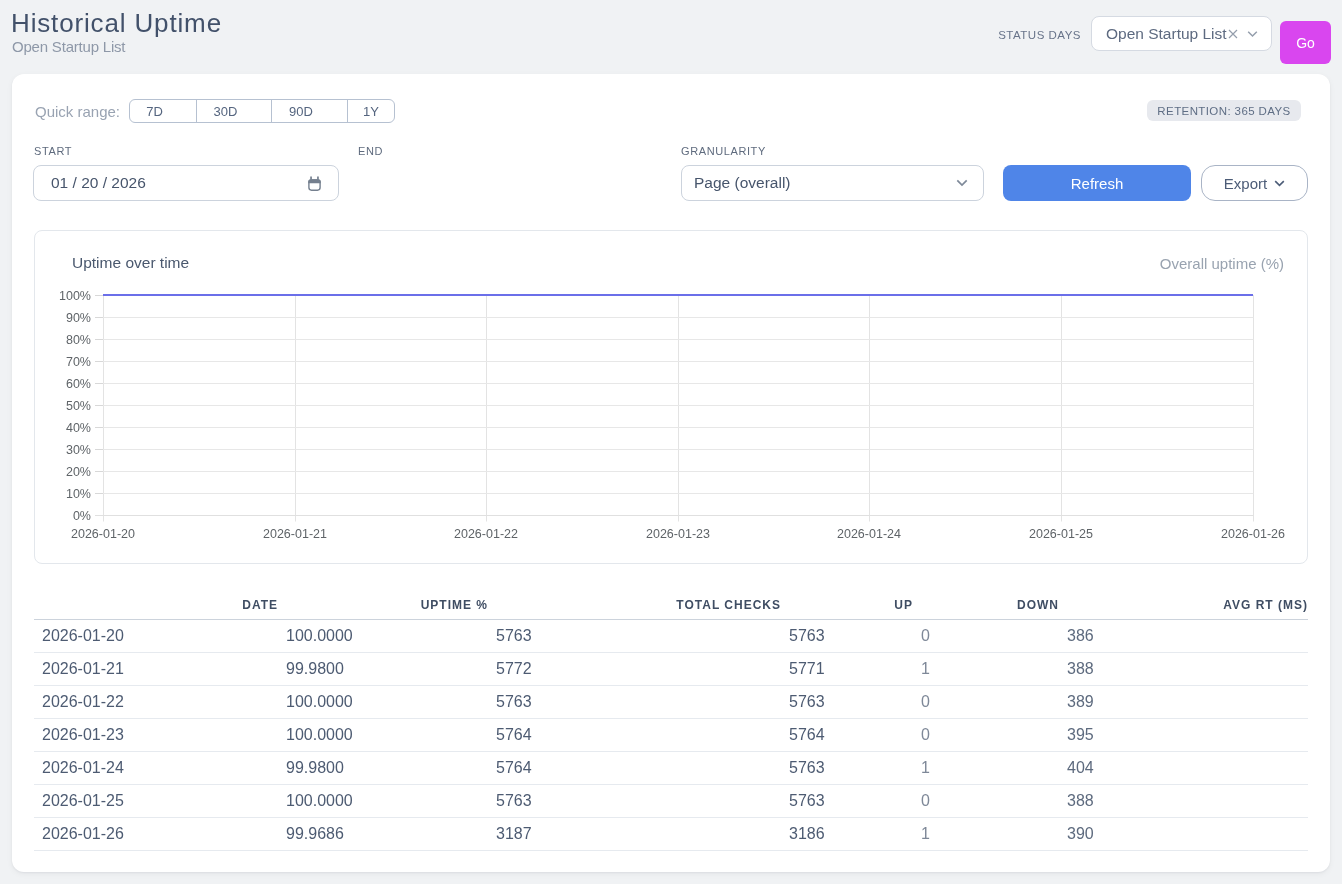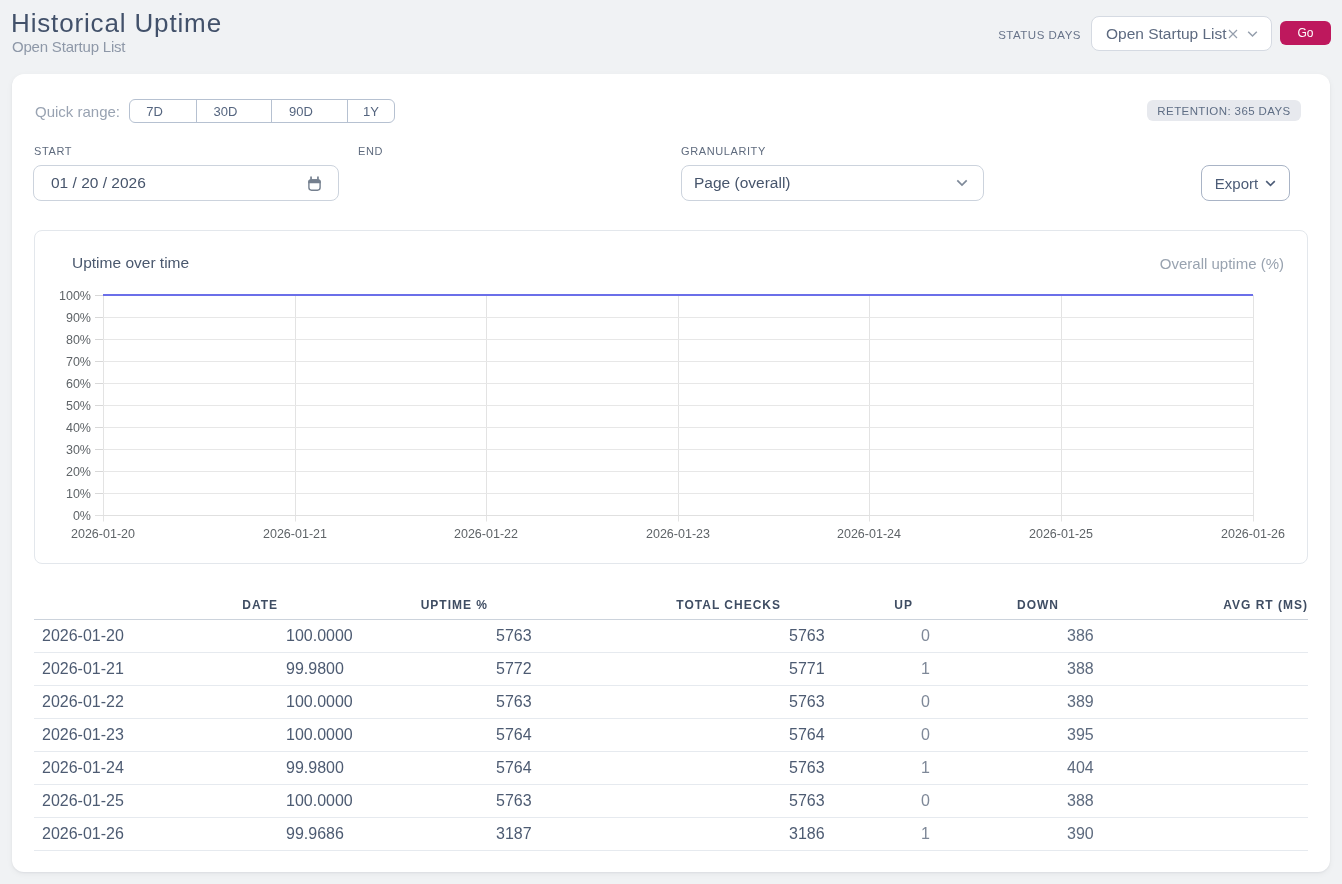--- a/index.html
+++ b/index.html
@@ -10,41 +10,41 @@
     position:relative;
     overflow:hidden;
   }
   .h1 { position:absolute; left:11px; top:8px; font-size:26px; font-weight:400; letter-spacing:0.85px; color:#42516a; }
   .sub { position:absolute; left:12px; top:38px; font-size:15px; letter-spacing:-0.2px; color:#8e98a8; }
 
   .sp-label { position:absolute; right:261px; top:29px; font-size:11.5px; color:#68748a; letter-spacing:0.5px; }
   .sp-select { position:absolute; left:1091px; top:16px; width:181px; height:35px; background:#fff;
     border:1px solid #d5dae2; border-radius:8px; display:flex; align-items:center; }
   .sp-select .txt { margin-left:14px; font-size:15.5px; color:#5d6a80; }
-  .sp-go { position:absolute; left:1280px; top:21px; width:51px; height:24px; background:#be185d;
-    border-radius:6px; color:#fff; font-size:12px; display:flex; align-items:center; justify-content:center; }
+  .sp-go { position:absolute; left:1280px; top:21px; width:51px; height:43px; background:#d946ef;
+    border-radius:6px; color:#fff; font-size:14px; display:flex; align-items:center; justify-content:center; }
 
   .card { position:absolute; left:12px; top:74px; width:1318px; height:798px; background:#fff;
     border-radius:12px; box-shadow:0 1px 2px rgba(16,24,40,.05), 0 2px 6px rgba(16,24,40,.05); }
 
   .qr-label { position:absolute; left:23px; top:29px; font-size:15px; color:#99a3b2; }
   .seg { position:absolute; left:117px; top:25px; height:24px; display:flex;
     border:1px solid #b6c1d1; border-radius:6px; overflow:hidden; background:#fff;gap:17px; }
   .seg div { display:flex; align-items:center; justify-content:center; font-size:13px; color:#55657f; border-left:1px solid #b6c1d1; }
   .seg div:first-child { border-left:none; }
   .badge { position:absolute; left:1135px; top:26px; width:154px; height:21px; background:#e7e9ee; border-radius:6px;
     font-size:11.5px; color:#5f6e85; letter-spacing:0.4px; display:flex; align-items:center; justify-content:center; }
 
   .flabel { position:absolute; font-size:11px; color:#5f6b7e; letter-spacing:0.6px; top:71px; }
   .fbox { position:absolute; top:91px; height:36px; background:#fff; border:1px solid #ccd3dd; border-radius:8px;
     display:flex; align-items:center; font-size:15.5px; color:#47556c; }
   .btn-refresh { position:absolute; left:991px; top:91px; width:188px; height:36px; background:#4f85e8; border-radius:8px;
     color:#fff; font-size:15px; display:flex; align-items:center; justify-content:center; }
-  .btn-export { position:absolute; left:1189px; top:91px; width:89px; height:36px; background:#fff; border:1px solid #a9b4c6;
-    border-radius:8px; color:#4c5c77; font-size:15px; display:flex; align-items:center; justify-content:center; gap:7px; }
+  .btn-export { position:absolute; left:1189px; top:91px; width:107px; height:36px; background:#fff; border:1px solid #a9b4c6;
+    border-radius:14px; color:#4c5c77; font-size:15px; display:flex; align-items:center; justify-content:center; gap:7px; }
 
   .chartcard { position:absolute; left:22px; top:156px; width:1274px; height:334px; border:1px solid #e3e7ec; border-radius:8px; background:#fff; }
   .ct { position:absolute; left:37px; top:23px; font-size:15.5px; font-weight:400; color:#4a586e; }
   .ctr { position:absolute; right:23px; top:24px; font-size:15px; color:#99a3b0; }
 
   table { position:absolute; left:22px; top:517px; width:1274px; border-collapse:collapse; table-layout:fixed; }
   th { height:28px; text-align:right; font-size:12px; color:#3f4d63; letter-spacing:1px; padding-left:8px;
     border-bottom:1px solid #ccd3dc; vertical-align:middle; }
   td { height:33px; font-size:16px; color:#4d5b72; padding-left:8px; border-bottom:1px solid #e6eaef; vertical-align:middle; }
   td.dim { color:#7e8898; }
@@ -88,20 +88,21 @@
         <path d="M1.2 6 C1.2 4.3 2.2 3.3 3.9 3.3 L11.1 3.3 C12.8 3.3 13.8 4.3 13.8 6 L13.8 7.3 L1.2 7.3 Z" fill="#75808f"></path>
         <rect x="1.9" y="4" width="11.2" height="10.2" rx="2.6" fill="none" stroke="#75808f" stroke-width="1.4"></rect>
       </svg>
     </div>
     <div class="fbox" style="left:669px; width:303px;">
       <span style="margin-left:12px">Page (overall)</span>
       <svg style="position:absolute; right:15px" width="12" height="8" viewBox="0 0 12 8">
         <path d="M1.3 1.4 L6 6.1 L10.7 1.4" fill="none" stroke="#7e8999" stroke-width="1.7"></path>
       </svg>
     </div>
+    <div class="btn-refresh">Refresh</div>
     <div class="btn-export">Export
       <svg width="11" height="7" viewBox="0 0 11 7">
         <path d="M1.2 1.2 L5.5 5.3 L9.8 1.2" fill="none" stroke="#4c5c77" stroke-width="1.6"></path>
       </svg>
     </div>
 
     <div class="chartcard">
       <div class="ct">Uptime over time</div>
       <div class="ctr">Overall uptime (%)</div>
       <svg width="1274" height="334" viewBox="0 0 1274 334" style="position:absolute;left:0;top:0">

